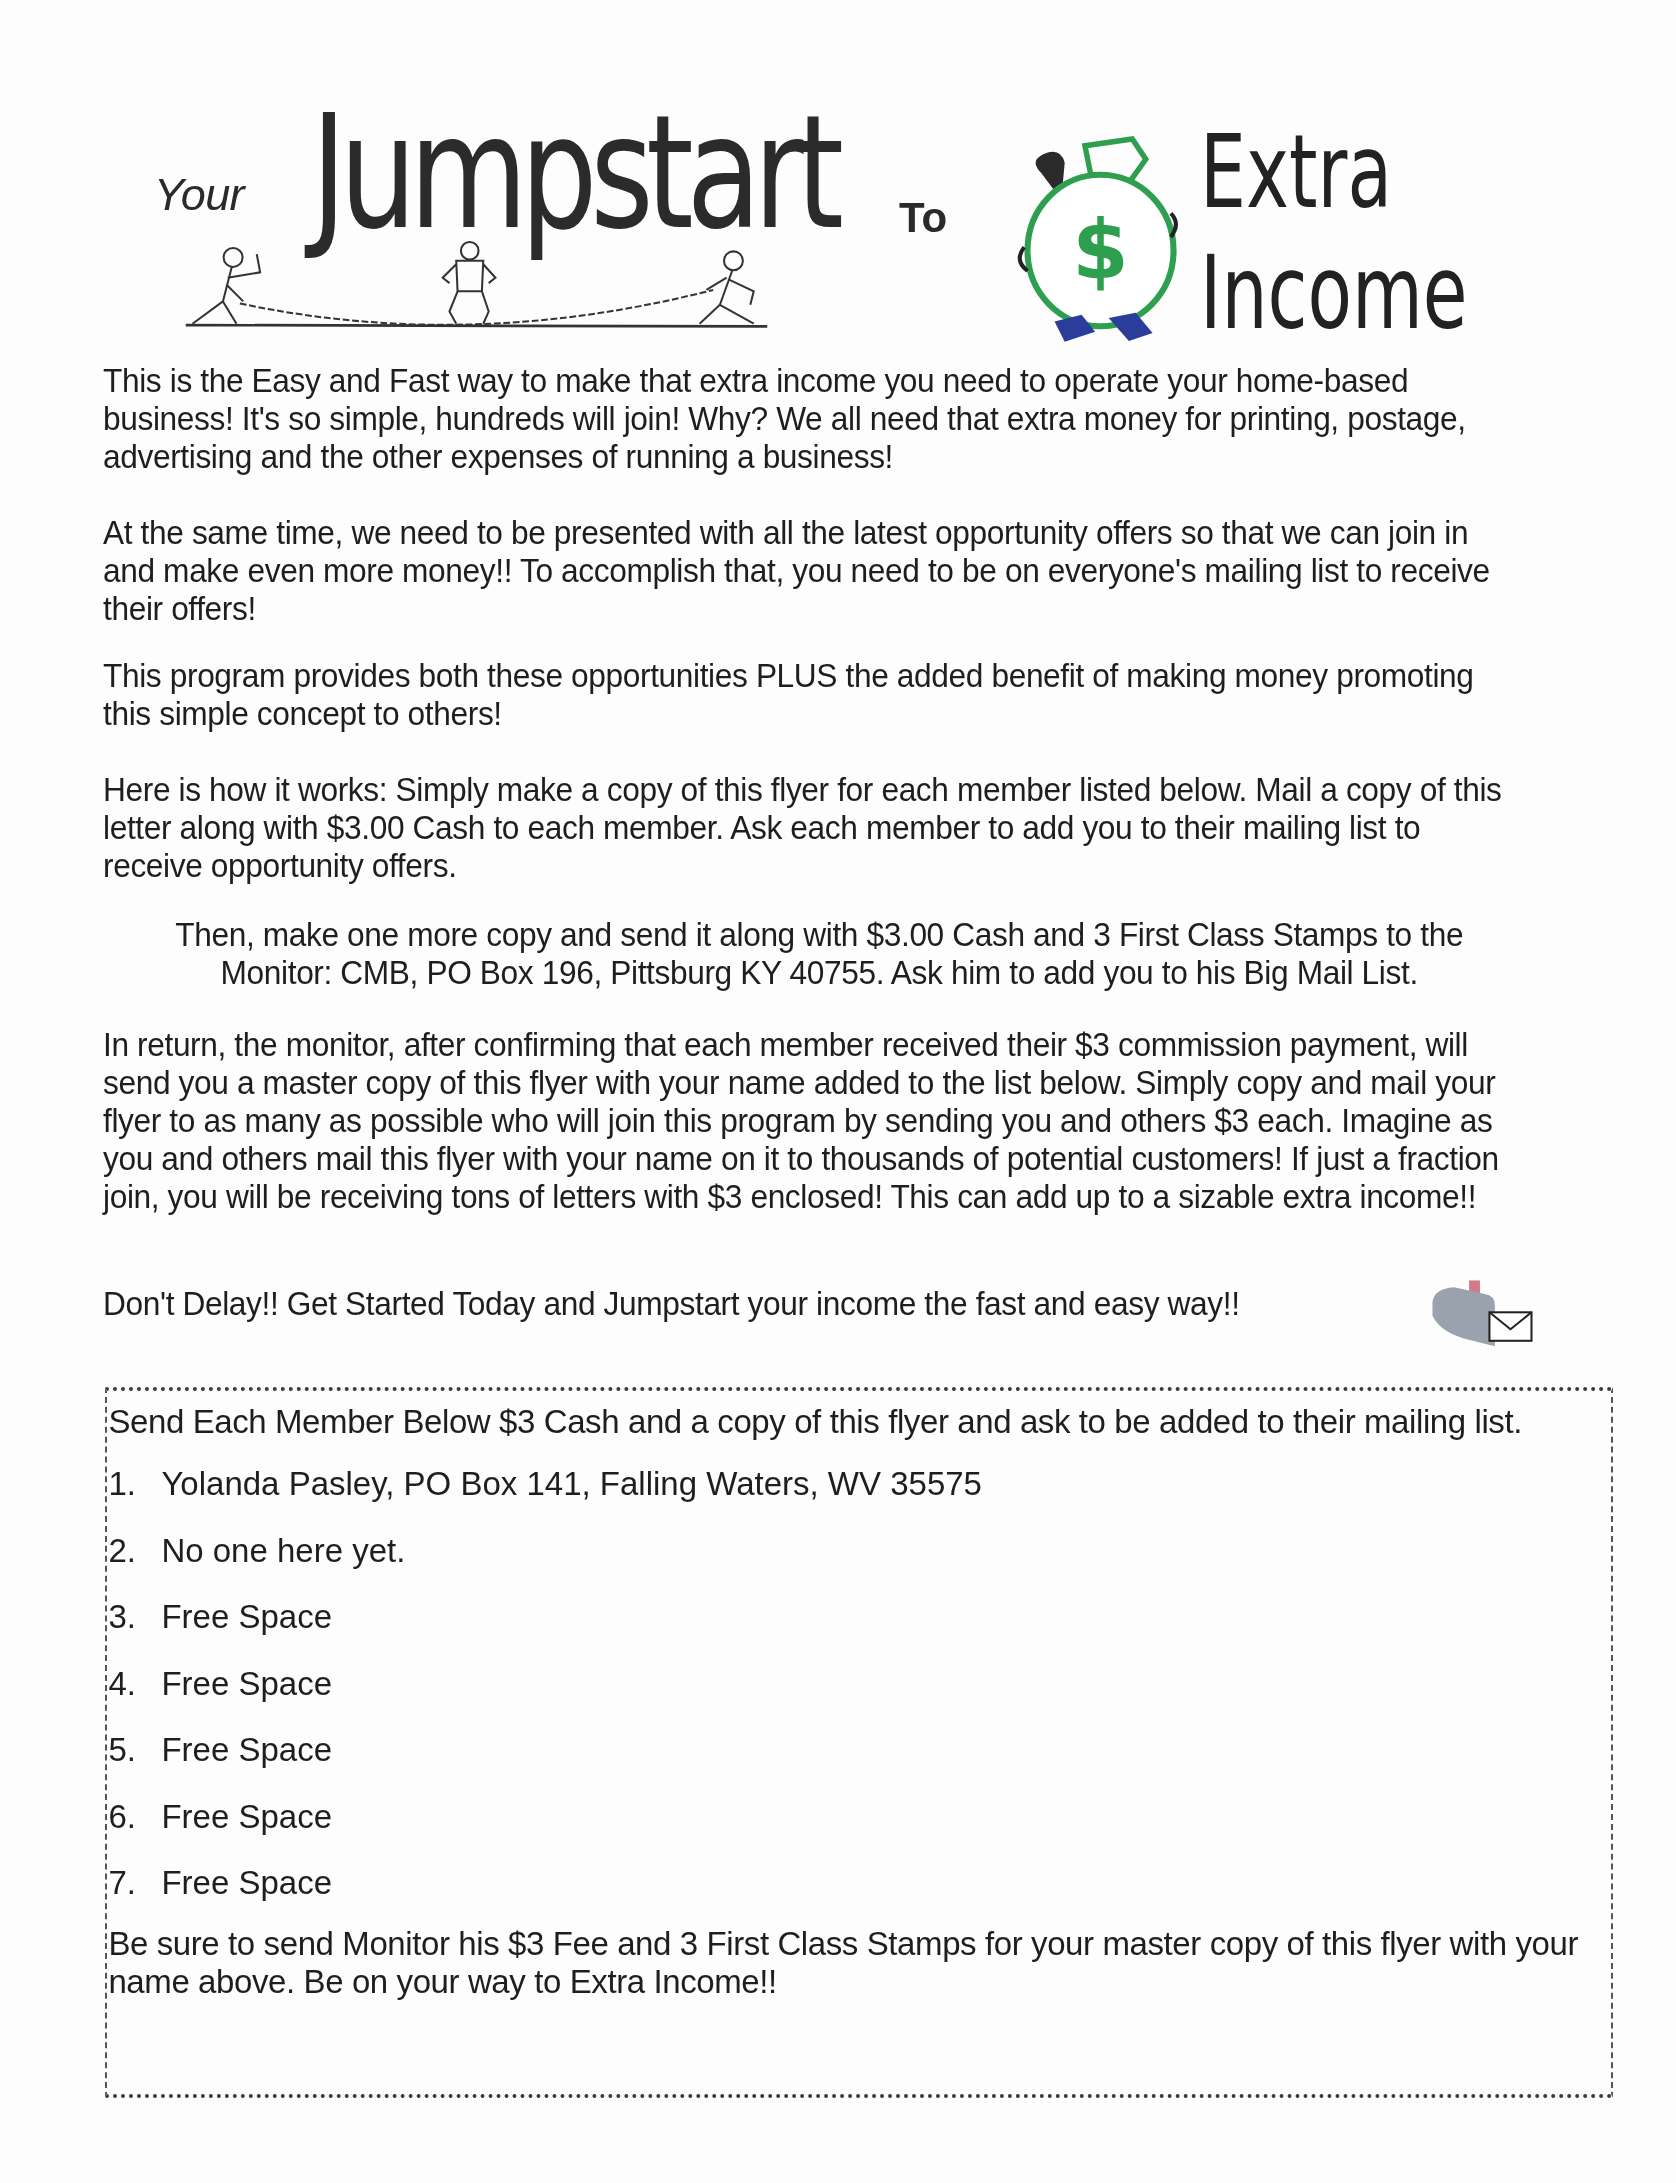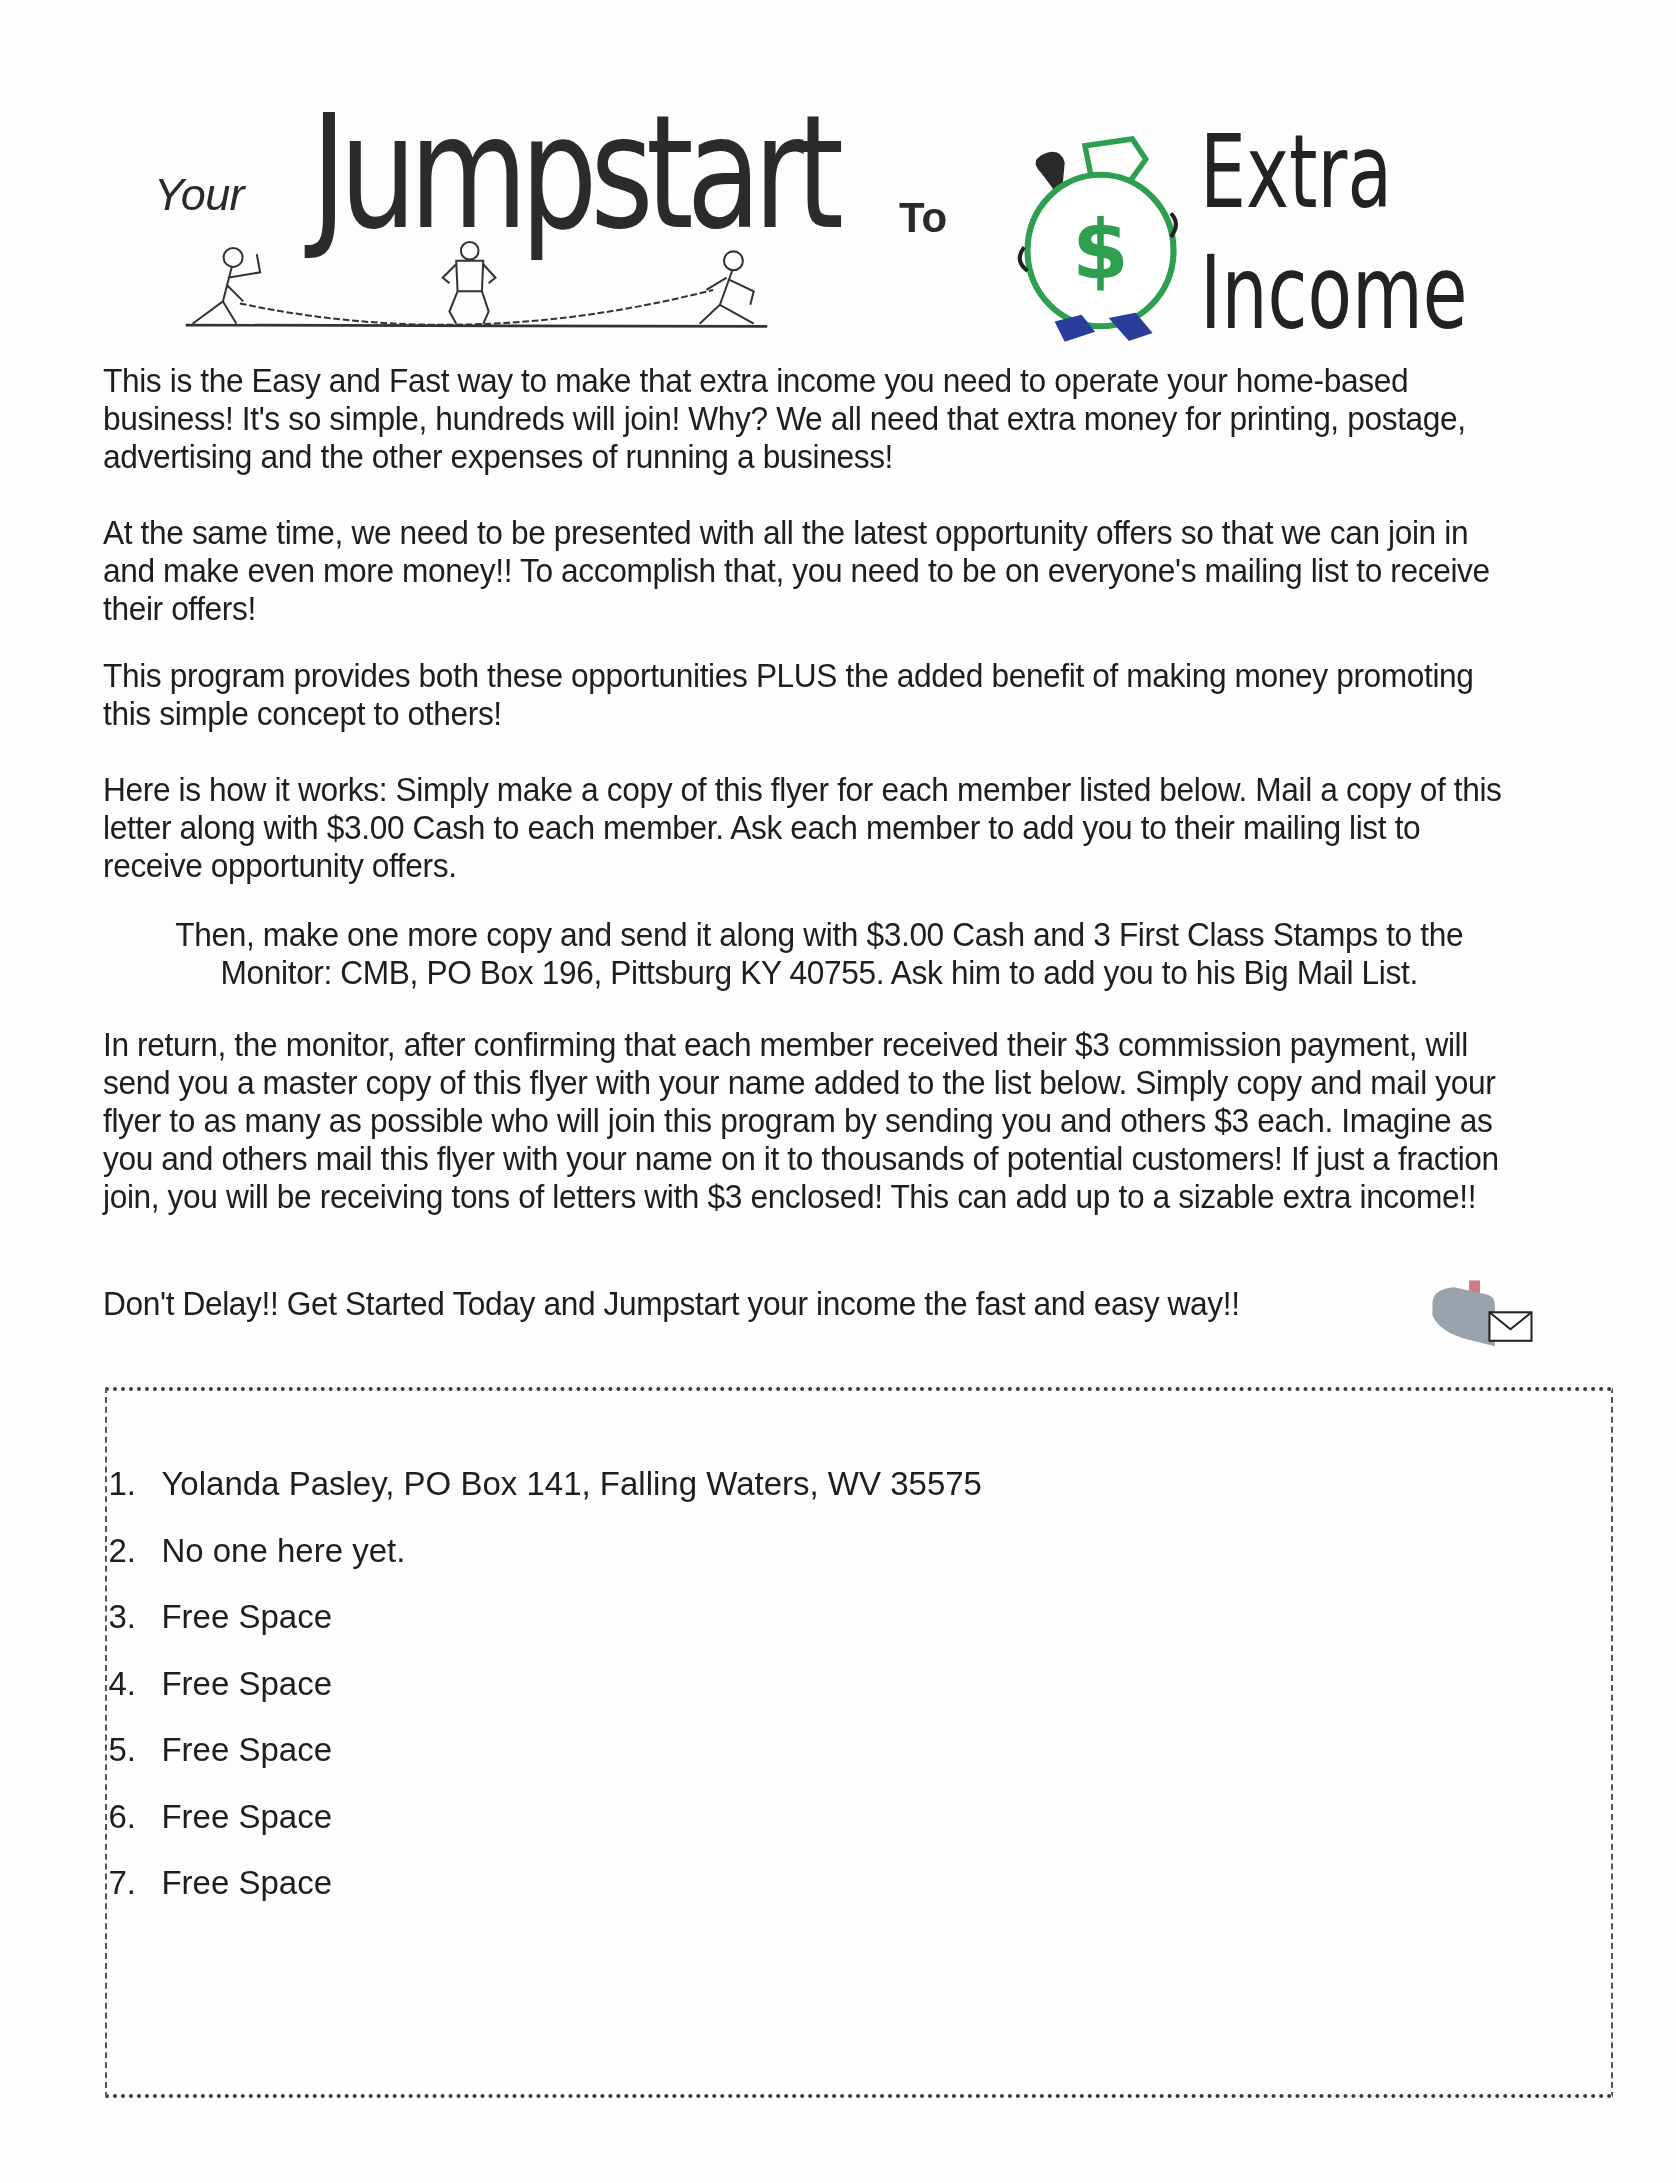--- a/index.html
+++ b/index.html
@@ -80,20 +80,21 @@
 <div id="p6" class="para">In return, the monitor, after confirming that each member received their $3 commission payment, will send you a master copy of this flyer with your name added to the list below.  Simply copy and mail your flyer to as many as possible who will join this program by sending you and others $3 each. Imagine as you and others mail this flyer with your name on it to thousands of potential customers! If just a fraction join, you will be receiving tons of letters with $3 enclosed!  This can add up to a sizable extra income!!</div>
 <div id="p7" class="para">Don't Delay!!  Get Started Today and Jumpstart your income the fast and easy way!!</div>
 <svg id="mailbox" class="abs" viewBox="0 0 165 115">
   <rect x="62" y="8" width="16" height="24" fill="#d07a8a"></rect>
   <path d="M8 40 Q10 20 40 18 L85 28 Q100 30 100 45 L100 105 L60 95 Q20 85 8 60 Z" fill="#9aa3ad"></path>
   <rect x="92" y="55" width="62" height="42" fill="#fff" stroke="#222" stroke-width="3"></rect>
   <path d="M92 55 L123 80 L154 55" fill="none" stroke="#222" stroke-width="3"></path>
 </svg>
 
 <div id="box">
+  <div id="box-head">Send Each Member Below $3 Cash and a copy of this flyer and ask to be added to their mailing list.</div>
   <div class="member" style="top:74px">
     <span class="num">1.</span>
     <span>Yolanda Pasley, PO Box 141, Falling Waters, WV 35575</span>
   </div>
   <div class="member" style="top:141px">
     <span class="num">2.</span>
     <span>No one here yet.</span>
   </div>
   <div class="member" style="top:207px">
     <span class="num">3.</span>
@@ -108,14 +109,15 @@
     <span>Free Space</span>
   </div>
   <div class="member" style="top:407px">
     <span class="num">6.</span>
     <span>Free Space</span>
   </div>
   <div class="member" style="top:473px">
     <span class="num">7.</span>
     <span>Free Space</span>
   </div>
+  <div id="closing">Be sure to send Monitor his $3 Fee and 3 First Class Stamps for your master copy of this flyer with your name above.  Be on your way to Extra Income!!</div>
 </div>
 
 
 </body></html>

